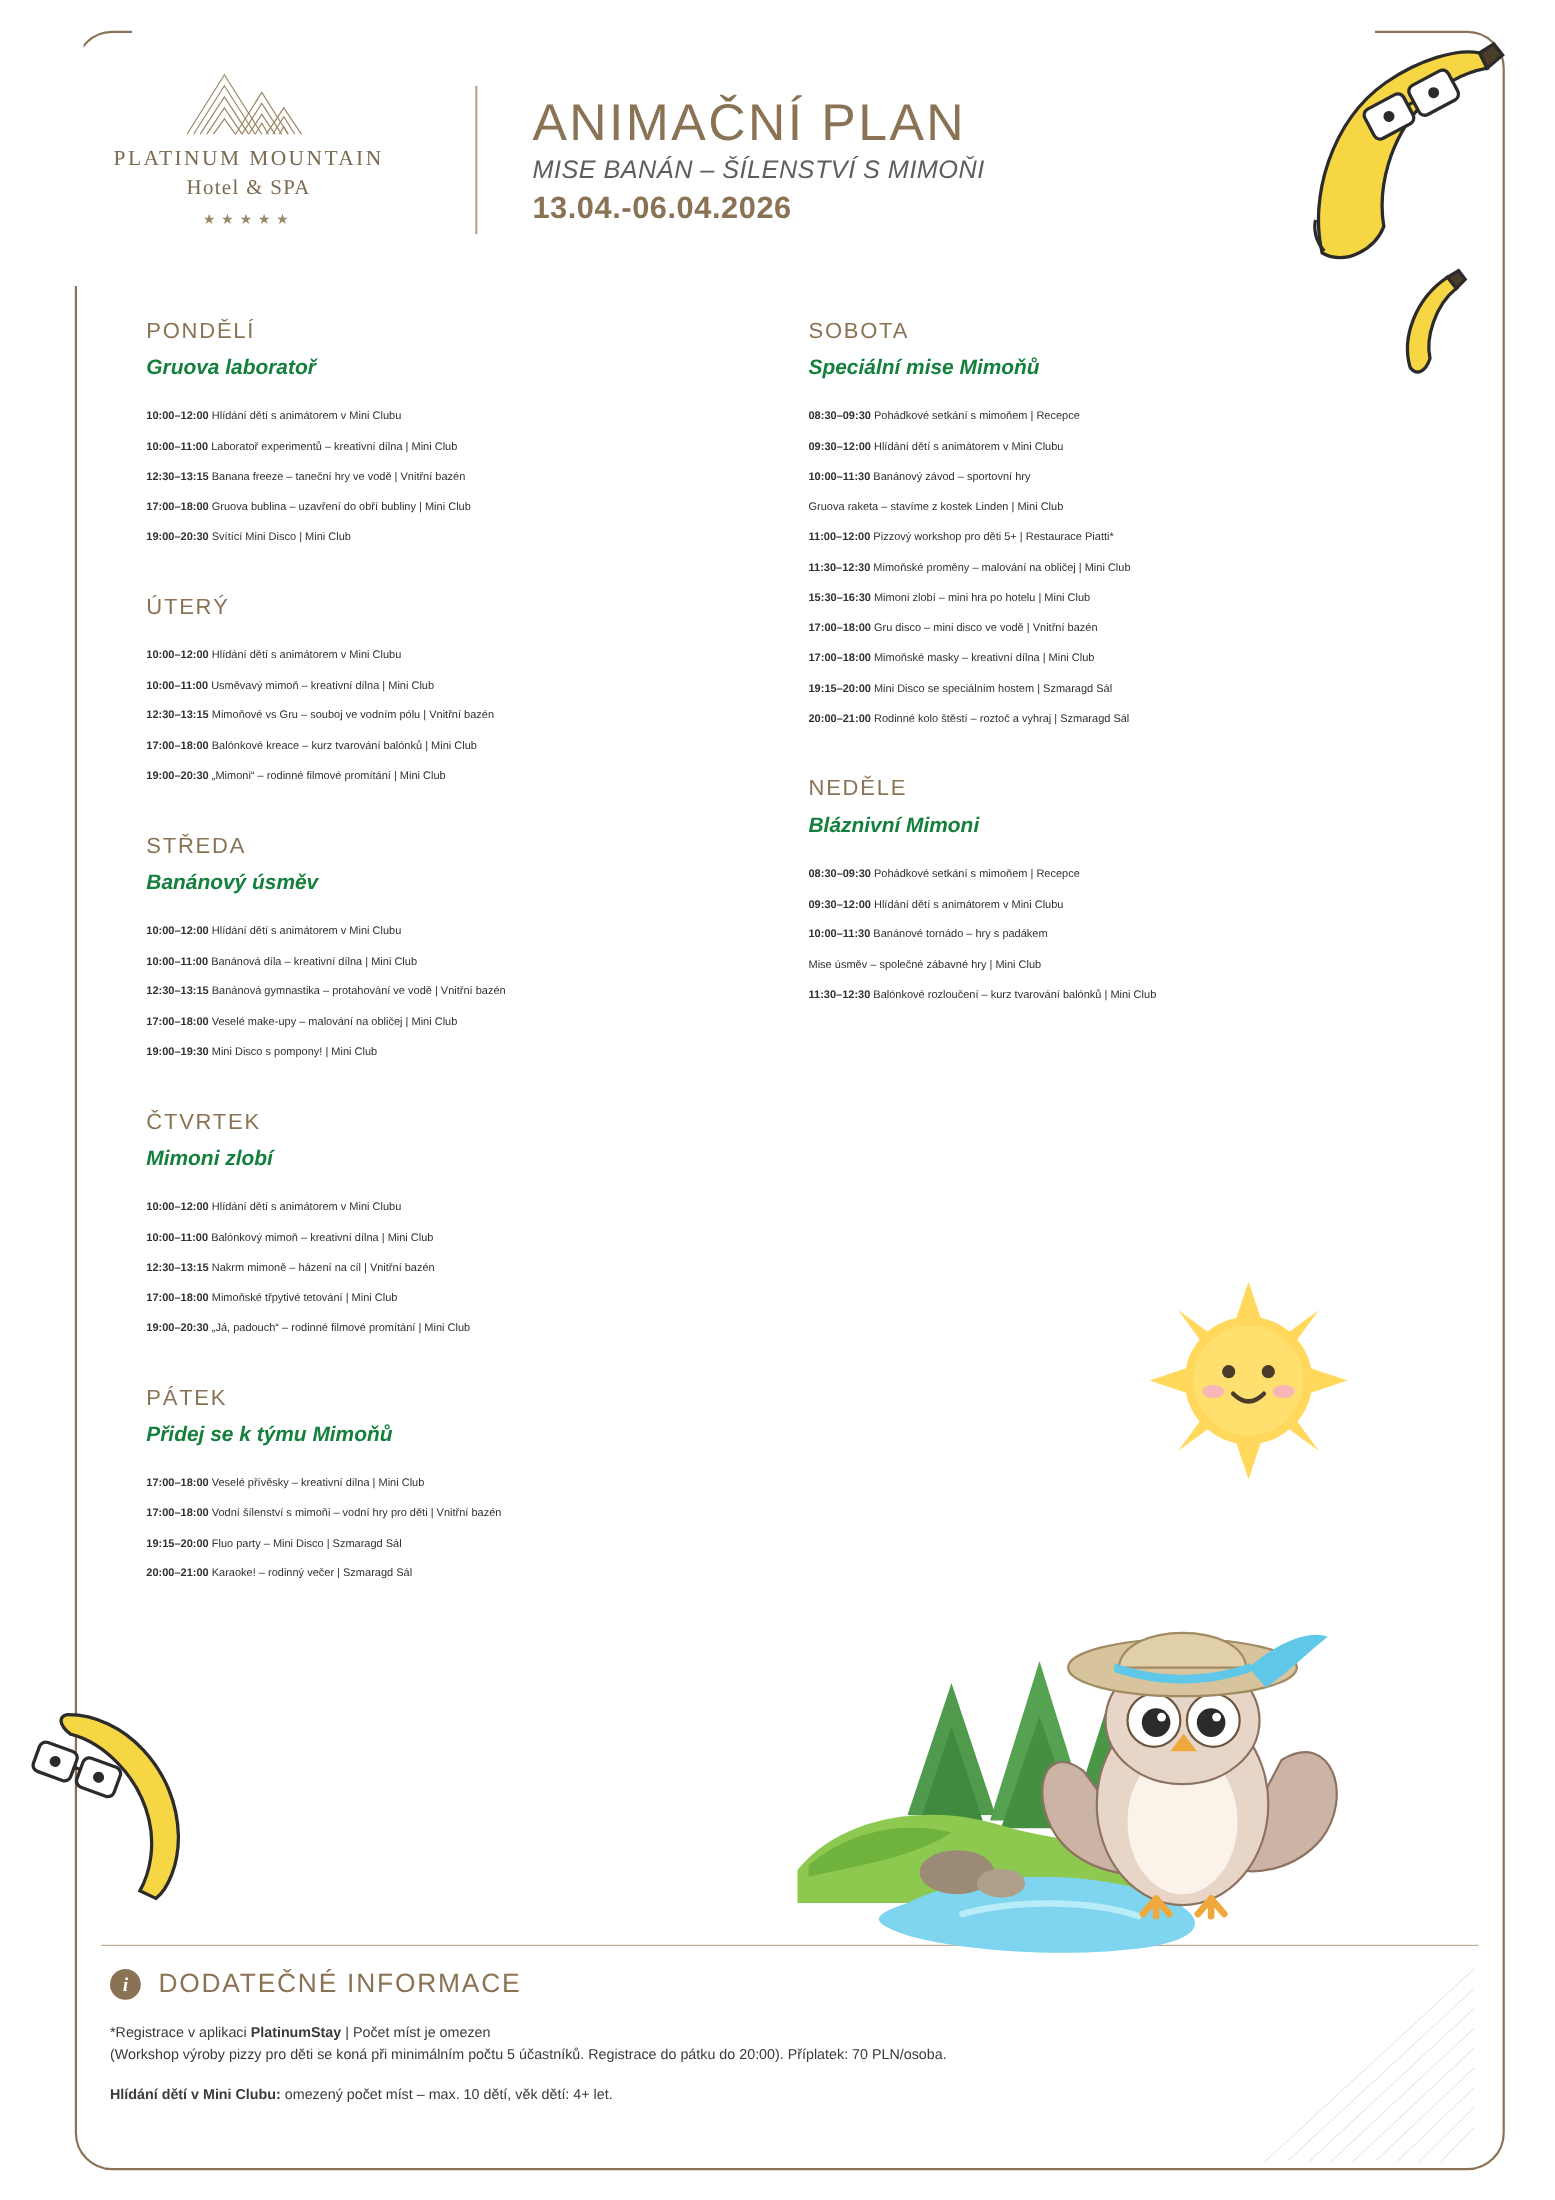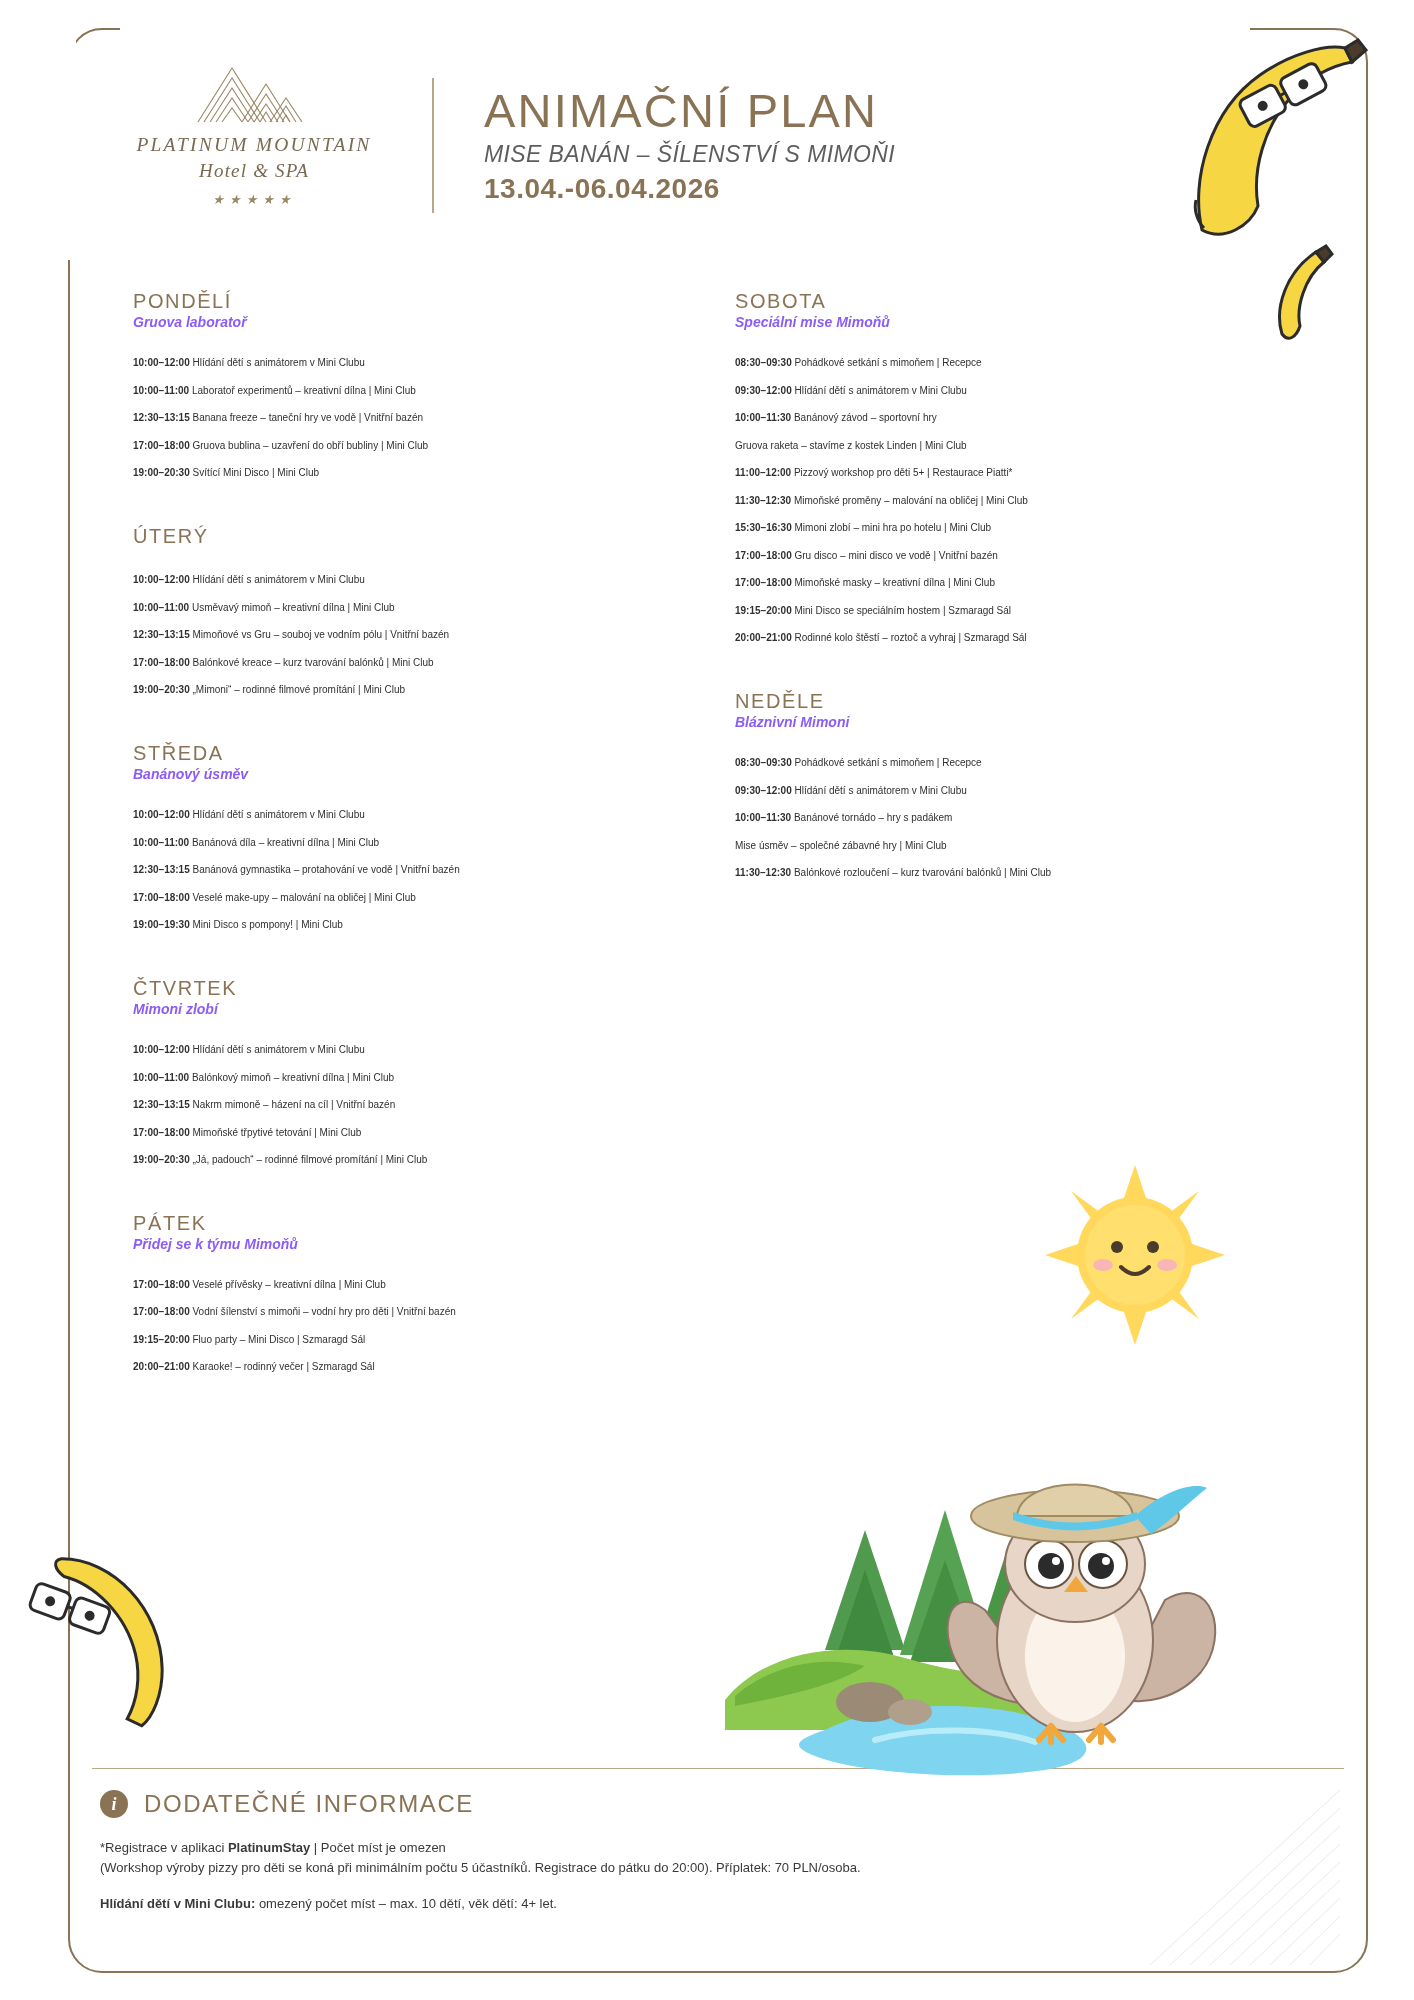--- a/index.html
+++ b/index.html
@@ -50,25 +50,24 @@
   
   .header {
     position: absolute;
     left: 60px;
     top: 40px;
     width: 1300px;
     height: 200px;
   }
   .logo-block {
     position: absolute;
-    left: 44px;
+    left: 16px;
     top: 18px;
     width: 300px;
     text-align: center;
-    font-style: italic;
   }
   .logo-mark {
     width: 140px;
     height: 66px;
     margin: 0 auto 10px auto;
     position: relative;
   }
   .logo-name {
     font-size: 19.5px;
     letter-spacing: 2.2px;
@@ -139,25 +138,25 @@
   }
   .day { margin-bottom: 38px; }
   .day-name {
     font-size: 20px;
     color: #8a7355;
     letter-spacing: 1.6px;
     font-weight: 400;
     line-height: 1.12;
   }
   .day-theme {
-    font-size: 14px;
+    font-size: 19px;
     font-style: italic;
     font-weight: 700;
-    color: #8b5cf6;
-    margin-top: 2px;
+    color: #15803d;
+    margin-top: 12px;
   }
   .events { margin-top: 19px; }
   .event {
     font-size: 10px;
     line-height: 27.5px;
     color: #303030;
     white-space: nowrap;
   }
   .event b { font-weight: 700; }
 

